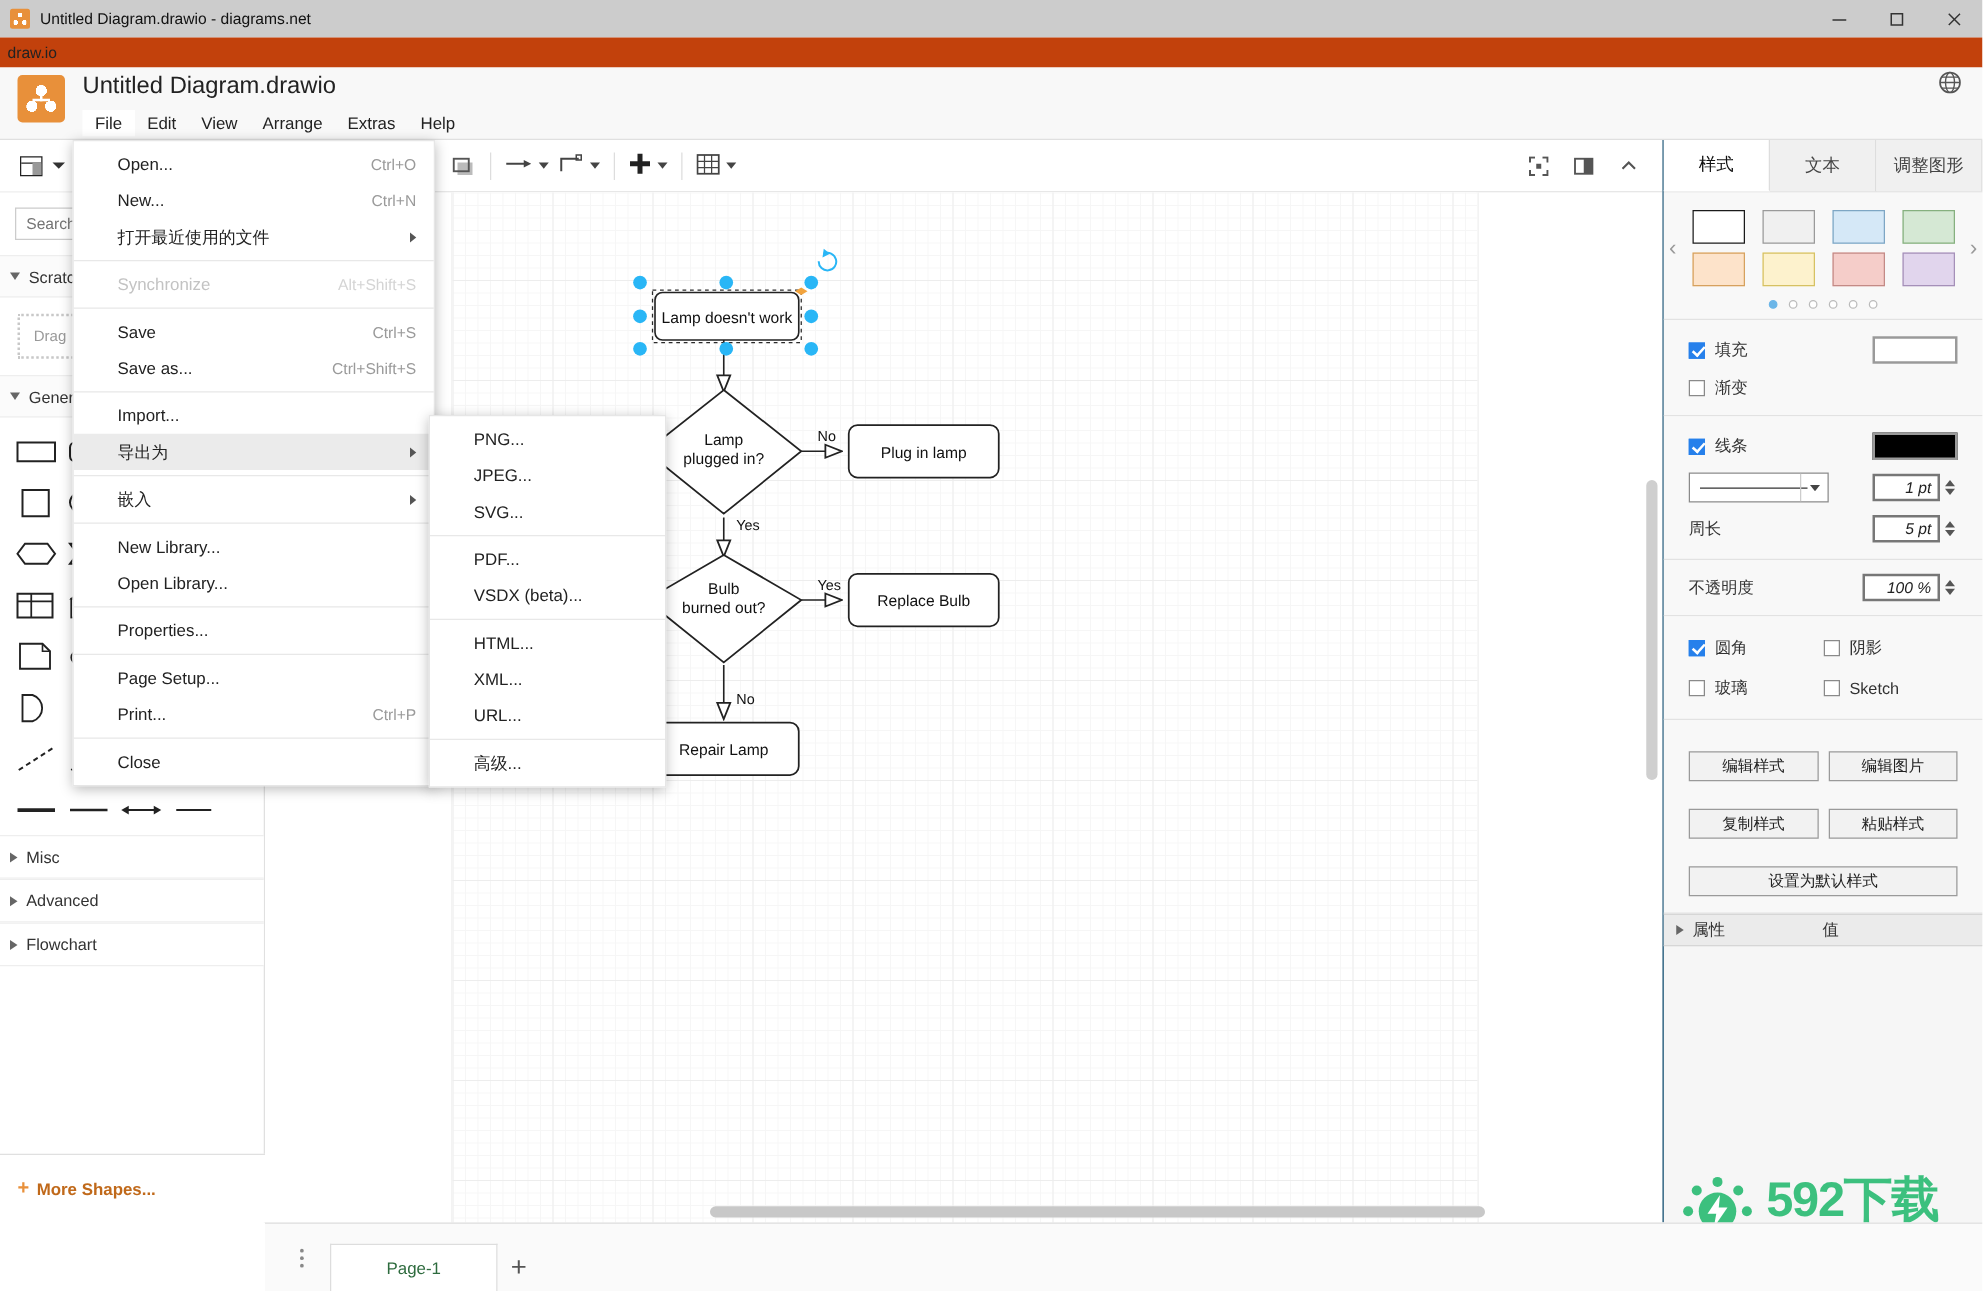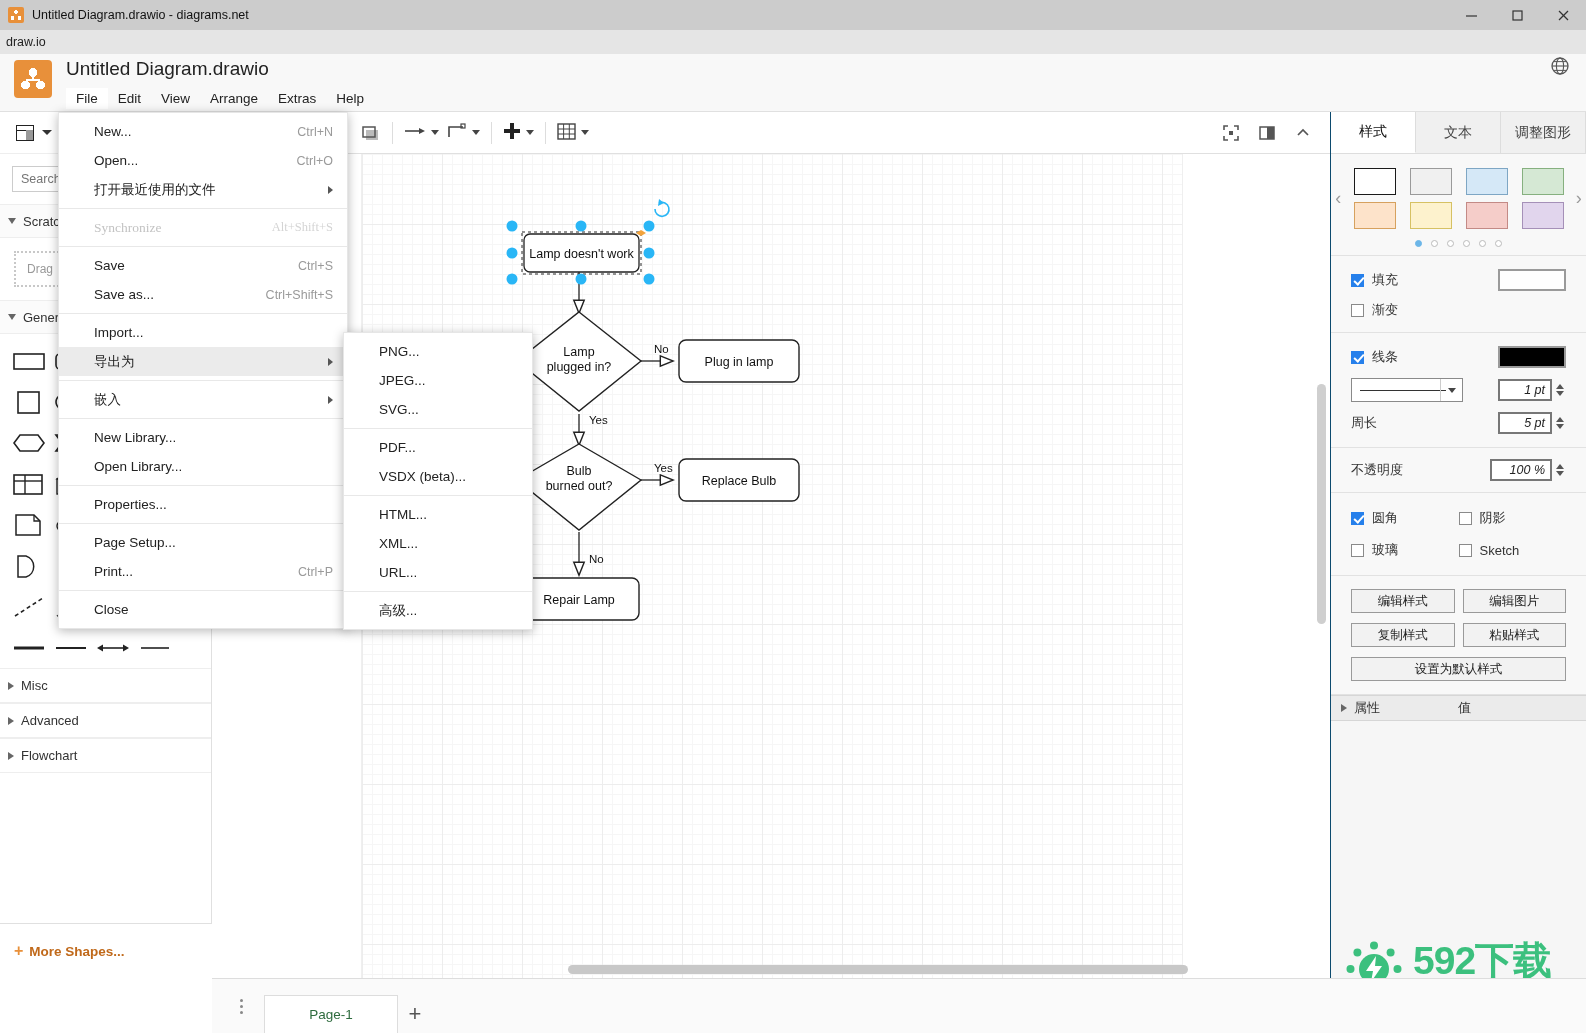--- a/index.html
+++ b/index.html
@@ -30,21 +30,21 @@
       radial-gradient(circle 2px at 8.5px 8px, #fff 99%, transparent 100%);
   }
   .tb-title { font-size:12.5px; color:#111; }
   .tb-controls { margin-left:auto; display:flex; height:30px; }
   .tb-btn { width:46px; height:30px; display:flex; align-items:center; justify-content:center; }
   .tb-btn svg { display:block; }
 
   
   .drawio-label {
     position:absolute; left:0; top:30px; width:1586px; height:24px;
-    background:#e5e5e5; font-size:12.5px; color:#222;
+    background:#c2410c; font-size:12.5px; color:#222;
     display:flex; align-items:center; padding-left:6px;
   }
   .apphdr {
     position:absolute; left:0; top:54px; width:1586px; height:58px;
     background:#f8f8f8; border-bottom:1px solid #e0e0e0;
   }
   .applogo {
     position:absolute; left:14px; top:60px; width:38px; height:38px;
     background:#e8903a; border-radius:4px;
   }
@@ -197,20 +197,21 @@
   .spin i{width:0;height:0;border-left:4px solid transparent;border-right:4px solid transparent;}
   .spin i.up{border-bottom:5px solid #555;}
   .spin i.dn{border-top:5px solid #555;}
   .rgrid2 { display:grid; grid-template-columns:1fr 1fr; padding:4px 20px; row-gap:6px;}
   .rgrid2 .rrow{ padding:2px 0; }
   .btnrow { display:flex; gap:8px; padding:5px 20px; }
   .pbtn {
     flex:1; height:24px; border:1px solid #9a9a9a; background:#f2f2f2;
     font-size:12.5px; color:#222; display:flex; align-items:center; justify-content:center;
     font-family:"Liberation Sans", sans-serif;
+    margin-top:12px;
   }
   .proprow {
     display:flex; height:26px; align-items:center; background:#ebebeb;
     border-top:1px solid #d6d6d6; border-bottom:1px solid #d6d6d6; font-size:13px; color:#333;
   }
 
   
   .bottombar {
     position:absolute; left:212px; top:978px; width:1374px; height:55px;
     background:#fafafa; border-top:1px solid #ddd; display:flex; align-items:center;
@@ -236,21 +237,21 @@
     box-shadow:0 2px 10px rgba(0,0,0,.28); border:1px solid #e6e6e6;
     padding:4px 0; z-index:50;
   }
   #file-menu { left:58px; top:112px; width:290px; }
   #export-menu { left:343px; top:332px; width:190px; }
   .menuitem {
     height:29px; display:flex; align-items:center; padding:0 14px 0 35px;
     font-size:13.5px; color:#222; position:relative; white-space:nowrap;
   }
   .menuitem.hl { background:#ebebeb; }
-  .menuitem.disabled { color:#c3c3c3;font-family:Liberation Serif, serif; }
+  .menuitem.disabled { color:#c3c3c3; }
   .menuitem .sc { margin-left:auto; font-size:12.5px; color:#9a9a9a; padding-left:20px;}
   .menuitem.disabled .sc { color:#d4d4d4; }
   .menuitem .sub {
     margin-left:auto; width:0;height:0;
     border-top:4px solid transparent;border-bottom:4px solid transparent;border-left:5px solid #555;
   }
   .msep { height:1px; background:#e8e8e8; margin:4px 0; }
 </style>
 </head>
 <body>
@@ -853,26 +854,26 @@
       <span></span>
       <span></span>
       <span></span>
     </span>
   <span class="pagetab">Page-1</span>
   <span class="addpage">+</span>
 </div>
 
 <div class="menu" id="file-menu">
   <div class="menuitem">
+    <span>Open...</span>
+    <span class="sc">Ctrl+O</span>
+  </div>
+  <div class="menuitem">
     <span>New...</span>
     <span class="sc">Ctrl+N</span>
-  </div>
-  <div class="menuitem">
-    <span>Open...</span>
-    <span class="sc">Ctrl+O</span>
   </div>
   <div class="menuitem">
     <span>打开最近使用的文件</span>
     <span class="sub"></span>
   </div>
   <div class="msep"></div>
   <div class="menuitem disabled">
     <span>Synchronize</span>
     <span class="sc">Alt+Shift+S</span>
   </div>

